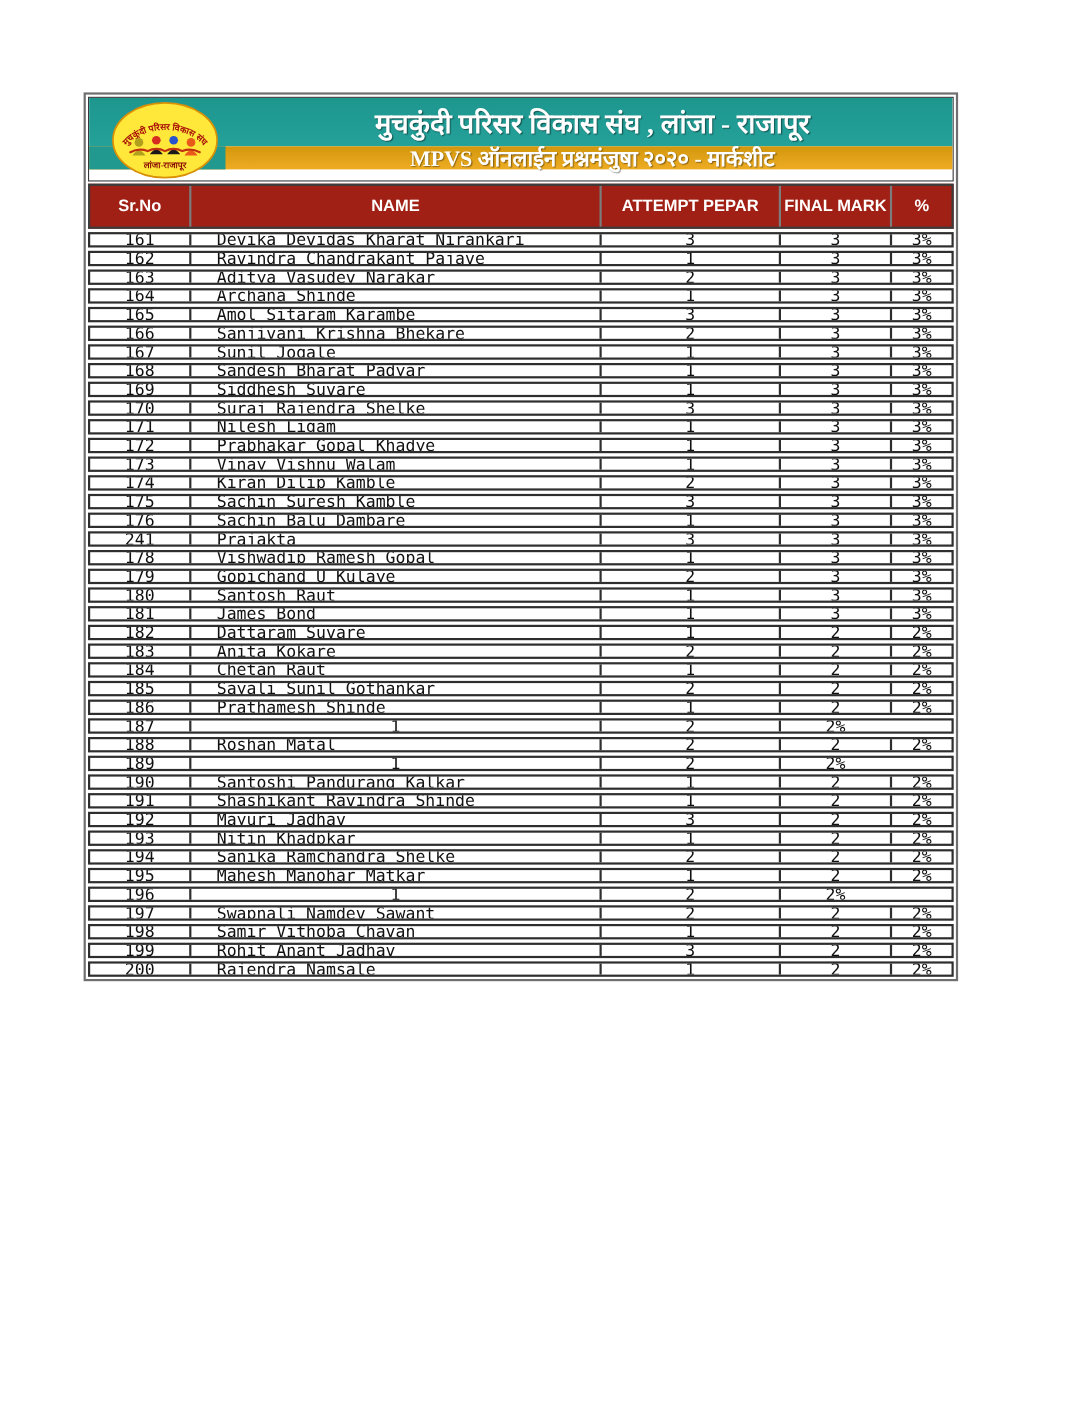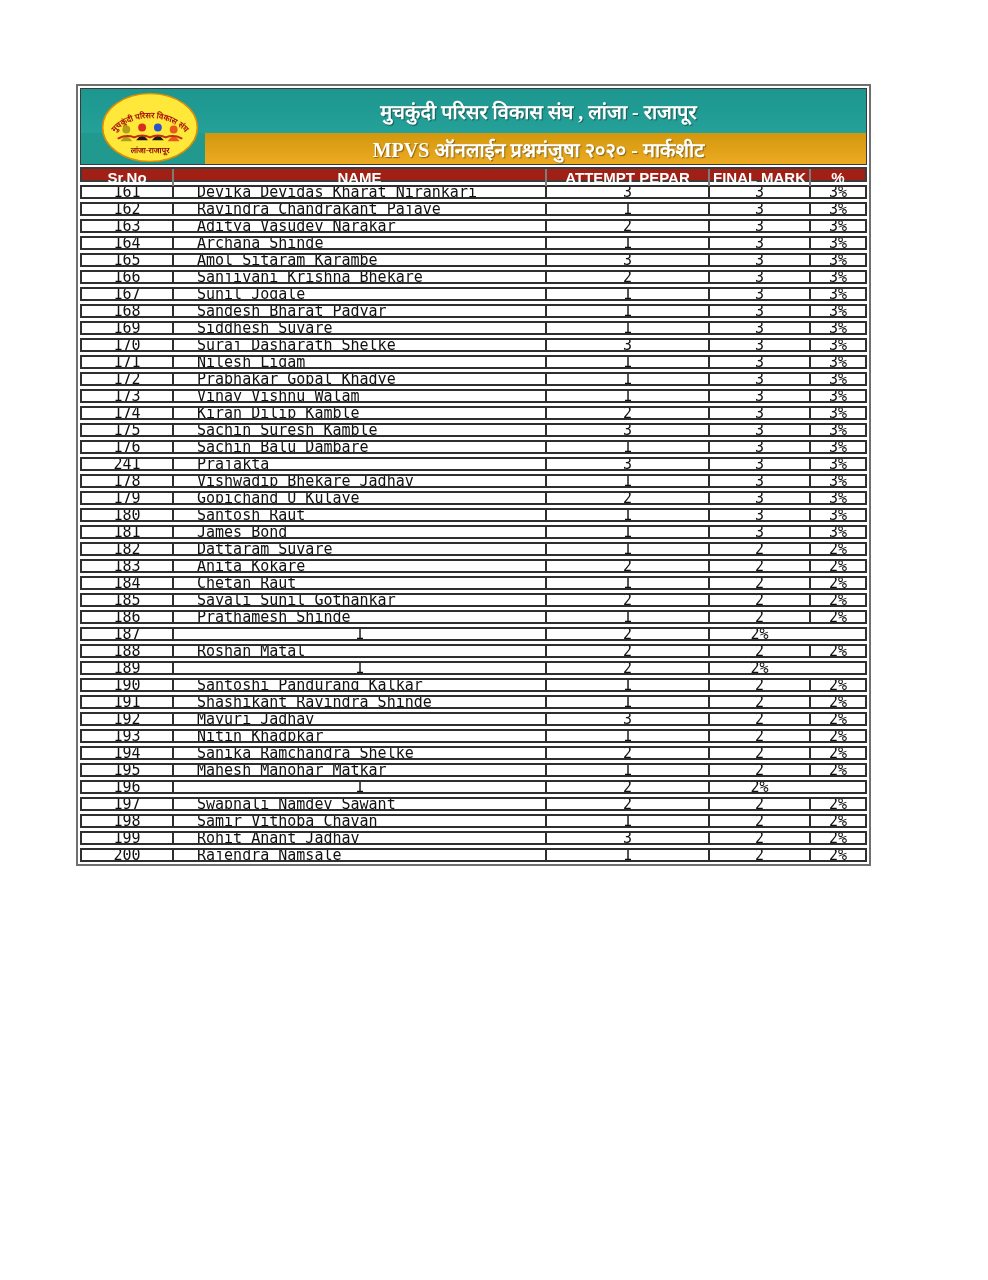--- a/index.html
+++ b/index.html
@@ -25,35 +25,35 @@
     overflow: hidden;
   }
   .band-top {
     height: 44px;
     background: linear-gradient(#1d968e, #24a199);
     display: flex; align-items: center; justify-content: center;
     padding-left: 130px;
   }
   .band-bottom {
     position: relative;
-    height: 33px;
+    height: 21px;
     background: linear-gradient(#d2970d, #eeac23);
     display: flex; align-items: center; justify-content: center;
     padding-left: 130px;
   }
   .band-bottom .teal-left {
     position: absolute; left: 0; top: 0;
     width: 124px; height: 100%;
     background: #22998f;
   }
   .org-title {
     color: #ffffff;
     font-family: "Liberation Serif", serif;
     font-weight: bold;
-    font-size: 20px;
+    font-size: 25px;
     text-shadow: 1px 1px 1px rgba(0,0,0,.45);
     white-space: nowrap;
   }
   .sub-title {
     position: relative;
     color: #ffffff;
     font-family: "Liberation Serif", serif;
     font-weight: bold;
     font-size: 20px;
     text-shadow: 1px 1px 1px rgba(0,0,0,.4);
@@ -69,21 +69,21 @@
   .grid-row {
     display: grid;
     grid-template-columns: 90px 1fr 163px 101px 56px;
     border: 2px solid #2e2e2e;
     margin-top: 3px;
     background: #ffffff;
   }
   .grid-row > div { border-left: 2px solid #2e2e2e; }
   .grid-row > div:first-child { border-left: none; }
   .head-row {
-    height: 15px;
+    height: 41px;
     background: #a02015;
     border-color: #3c3c3c;
     margin-top: 2px;
   }
   .head-row > div {
     border-left-color: #7c7c7c;
     color: #ffffff;
     font-family: "Liberation Sans", sans-serif;
     font-weight: bold;
     font-size: 15px;
@@ -217,21 +217,21 @@
     <div class="grid-row data-row">
       <div class="cell-sr">169</div>
       <div class="cell-name">Siddhesh Suvare</div>
       <div class="cell-attempt">1</div>
       <div class="cell-final">3</div>
       <div class="cell-pct">3%</div>
     </div>
 
     <div class="grid-row data-row">
       <div class="cell-sr">170</div>
-      <div class="cell-name">Suraj Dasharath Shelke</div>
+      <div class="cell-name">Suraj Rajendra Shelke</div>
       <div class="cell-attempt">3</div>
       <div class="cell-final">3</div>
       <div class="cell-pct">3%</div>
     </div>
 
     <div class="grid-row data-row">
       <div class="cell-sr">171</div>
       <div class="cell-name">Nilesh Ligam</div>
       <div class="cell-attempt">1</div>
       <div class="cell-final">3</div>
@@ -281,21 +281,21 @@
     <div class="grid-row data-row">
       <div class="cell-sr">241</div>
       <div class="cell-name">Prajakta</div>
       <div class="cell-attempt">3</div>
       <div class="cell-final">3</div>
       <div class="cell-pct">3%</div>
     </div>
 
     <div class="grid-row data-row">
       <div class="cell-sr">178</div>
-      <div class="cell-name">Vishwadip Bhekare Jadhav</div>
+      <div class="cell-name">Vishwadip Ramesh Gopal</div>
       <div class="cell-attempt">1</div>
       <div class="cell-final">3</div>
       <div class="cell-pct">3%</div>
     </div>
 
     <div class="grid-row data-row">
       <div class="cell-sr">179</div>
       <div class="cell-name">Gopichand U Kulaye</div>
       <div class="cell-attempt">2</div>
       <div class="cell-final">3</div>

